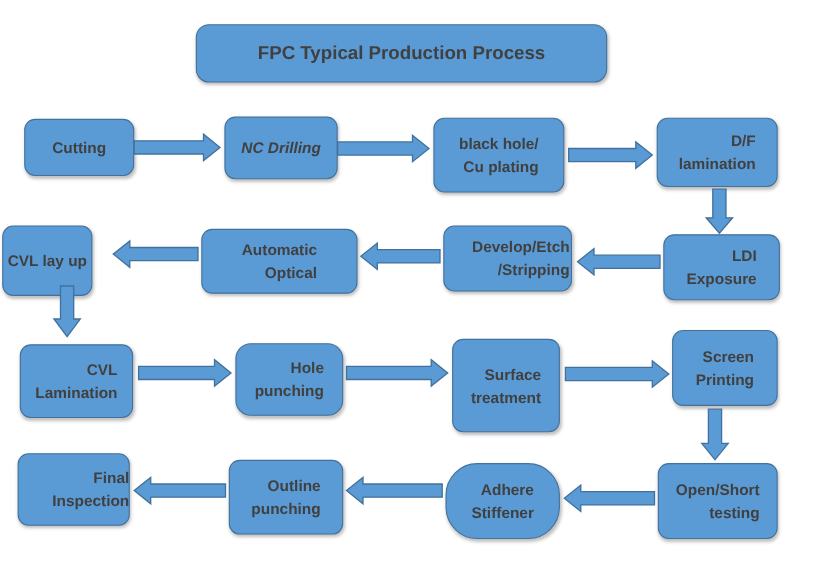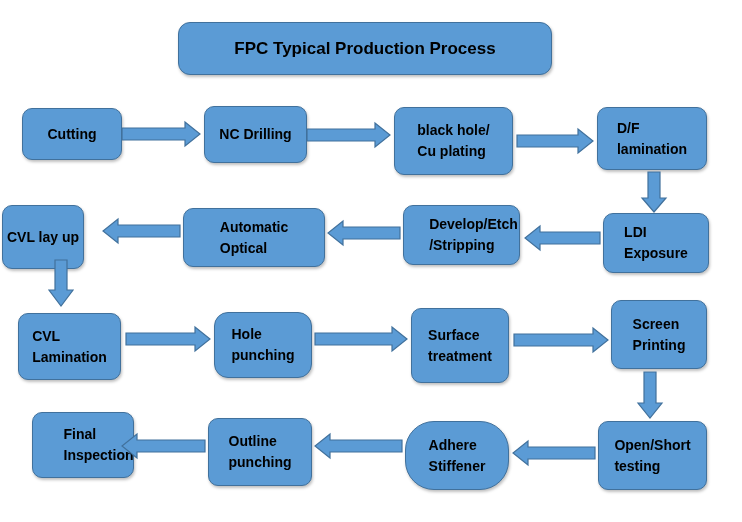--- a/index.html
+++ b/index.html
@@ -3,40 +3,40 @@
 <meta charset="utf-8">
 <style>
   html, body { margin: 0; padding: 0; }
   body {
     width: 742px; height: 522px; background: #ffffff; position: relative; overflow: hidden;
     font-family: "Liberation Sans", "DejaVu Sans", sans-serif;
   }
   .box {
     position: absolute; box-sizing: border-box;
     background: #5b9bd5; border: 1.5px solid #41719c; border-radius: 10px;
-    color: #000000; font-weight: bold; font-size: 14px; line-height: 21px;
-    display: flex; align-items: center; justify-content: center; text-align: left;
+    color: #404040; font-weight: bold; font-size: 14px; line-height: 21px;
+    display: flex; align-items: center; justify-content: center; text-align: right;
     box-shadow: 1px 2px 3px rgba(0,0,0,0.25);
   }
   .box .lbl { white-space: pre-line; }
   .title { font-size: 17px; border-radius: 12px; }
   svg.arrows { position: absolute; left: 0; top: 0; width: 742px; height: 522px; pointer-events: none; }
   svg.arrows polygon { fill: #5b9bd5; stroke: #41719c; stroke-width: 1.2; }
 </style>
 </head>
 <body>
 
 <div class="box title" style="left:178px;top:22px;width:374px;height:53px;">
   <span class="lbl">FPC Typical Production Process</span>
 </div>
 
 <div class="box" style="left:22px;top:108px;width:100px;height:52px;">
   <span class="lbl">Cutting</span>
 </div>
-<div class="box" style="left:204px;top:106px;width:103px;height:57px;">
+<div class="box" style="left:204px;top:106px;width:103px;height:57px;font-style:italic;">
   <span class="lbl">NC Drilling</span>
 </div>
 <div class="box" style="left:394px;top:107px;width:119px;height:68px;">
   <span class="lbl">black hole/
 Cu plating</span>
 </div>
 <div class="box" style="left:597px;top:107px;width:110px;height:63px;">
   <span class="lbl">D/F
 lamination</span>
 </div>
@@ -58,42 +58,42 @@
 </div>
 
 <div class="box" style="left:18px;top:313px;width:103px;height:67px;">
   <span class="lbl">CVL
 Lamination</span>
 </div>
 <div class="box" style="left:214px;top:312px;width:98px;height:66px;border-radius:14px;">
   <span class="lbl">Hole
 punching</span>
 </div>
-<div class="box" style="left:411px;top:308px;width:98px;height:75px;">
+<div class="box" style="left:411px;top:308px;width:98px;height:85px;">
   <span class="lbl">Surface
 treatment</span>
 </div>
 <div class="box" style="left:611px;top:300px;width:96px;height:69px;">
   <span class="lbl">Screen
 Printing</span>
 </div>
 
 <div class="box" style="left:598px;top:421px;width:109px;height:69px;">
   <span class="lbl">Open/Short
 testing</span>
 </div>
 <div class="box" style="left:405px;top:421px;width:104px;height:69px;border-radius:29px;">
   <span class="lbl">Adhere
 Stiffener</span>
 </div>
 <div class="box" style="left:208px;top:418px;width:104px;height:68px;">
   <span class="lbl">Outline
 punching</span>
 </div>
-<div class="box" style="left:32px;top:412px;width:102px;height:66px;padding-left:31px;">
+<div class="box" style="left:16px;top:412px;width:102px;height:66px;padding-left:31px;">
   <span class="lbl">Final
 Inspection</span>
 </div>
 
 <svg class="arrows" xmlns="http://www.w3.org/2000/svg">
 
   <polygon points="122,128 185,128 185,122 200,134 185,146 185,140 122,140"></polygon>
   <polygon points="307,129 375,129 375,123 390,135 375,147 375,141 307,141"></polygon>
   <polygon points="517,135 578,135 578,129 593,141 578,153 578,147 517,147"></polygon>
 

